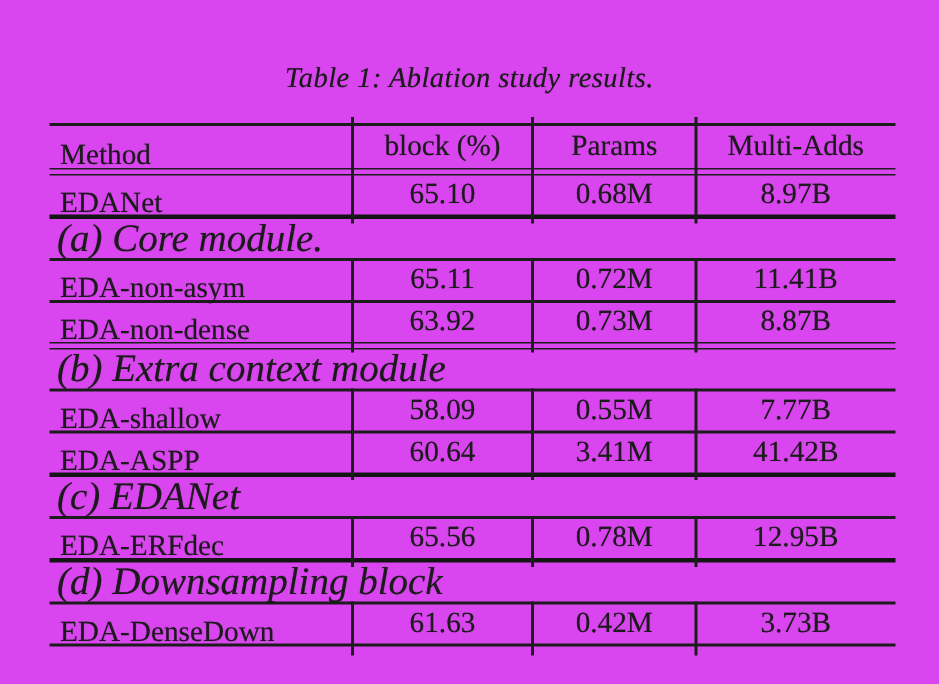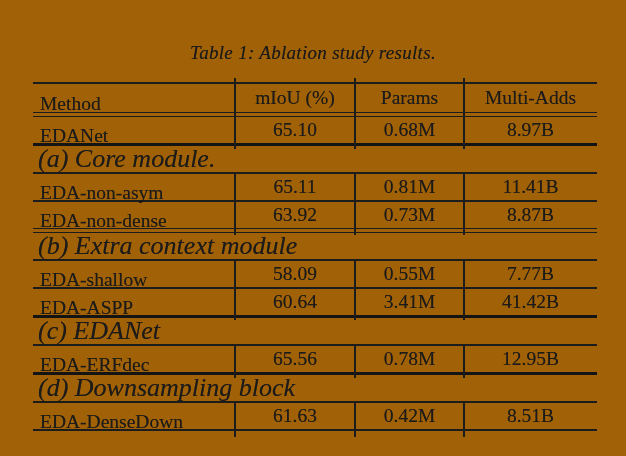--- a/index.html
+++ b/index.html
@@ -1,20 +1,20 @@
 <!DOCTYPE html>
 <html><head>
 <meta charset="utf-8">
 <style>
   html, body { margin: 0; padding: 0; background: #fff; }
   .page {
     position: relative;
     width: 626px;
     height: 456px;
-    background: #a16207;
+    background: #d946ef;
     font-family: "Liberation Serif", "DejaVu Serif", serif;
     color: #1b1b1b;
     overflow: hidden;
   }
   .caption {
     position: absolute;
     top: 42px;
     left: 0;
     width: 626px;
     text-align: center;
@@ -71,21 +71,21 @@
 <div class="page">
 
   <div class="caption">Table 1: Ablation study results.</div>
 
   <div class="tbl">
 
     <div class="ln s"></div>
 
     <div class="row head">
       <div class="c1">Method</div>
-      <div class="c2">mIoU (%)</div>
+      <div class="c2">block (%)</div>
       <div class="c3">Params</div>
       <div class="c4">Multi-Adds</div>
     </div>
 
     <div class="ln d"></div>
 
     <div class="row">
       <div class="c1">EDANet</div>
       <div class="c2">65.10</div>
       <div class="c3">0.68M</div>
@@ -96,21 +96,21 @@
 
     <div class="row sec">
       <div>(a) Core module.</div>
     </div>
 
     <div class="ln s"></div>
 
     <div class="row">
       <div class="c1">EDA-non-asym</div>
       <div class="c2">65.11</div>
-      <div class="c3">0.81M</div>
+      <div class="c3">0.72M</div>
       <div class="c4">11.41B</div>
     </div>
 
     <div class="ln s"></div>
 
     <div class="row">
       <div class="c1">EDA-non-dense</div>
       <div class="c2">63.92</div>
       <div class="c3">0.73M</div>
       <div class="c4">8.87B</div>
@@ -160,21 +160,21 @@
     <div class="row sec">
       <div>(d) Downsampling block</div>
     </div>
 
     <div class="ln s"></div>
 
     <div class="row">
       <div class="c1">EDA-DenseDown</div>
       <div class="c2">61.63</div>
       <div class="c3">0.42M</div>
-      <div class="c4">8.51B</div>
+      <div class="c4">3.73B</div>
     </div>
 
     <div class="ln s"></div>
 
     <div class="vseg vx1 segA"></div>
     <div class="vseg vx2 segA"></div>
     <div class="vseg vx3 segA"></div>
 
     <div class="vseg vx1 segB"></div>
     <div class="vseg vx2 segB"></div>

